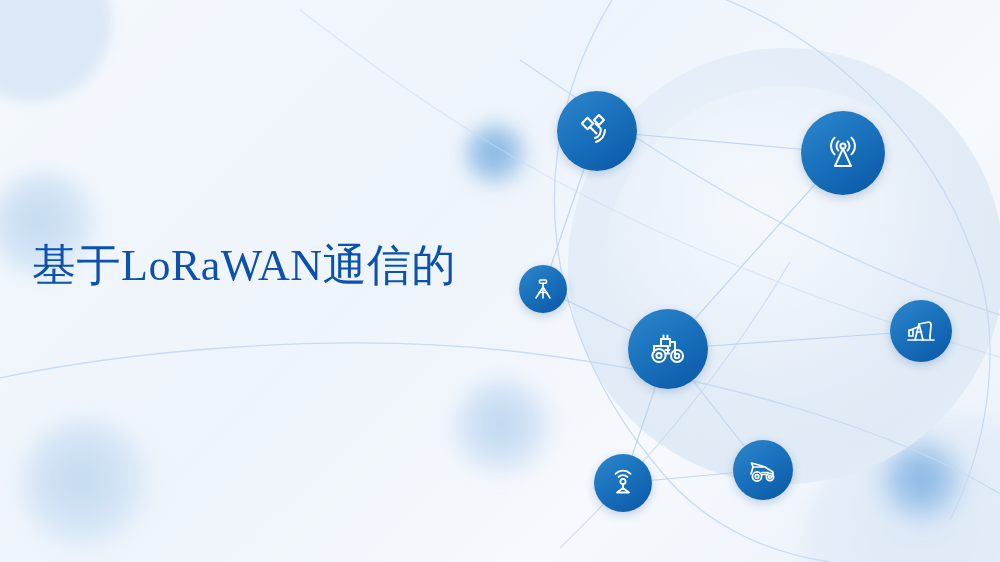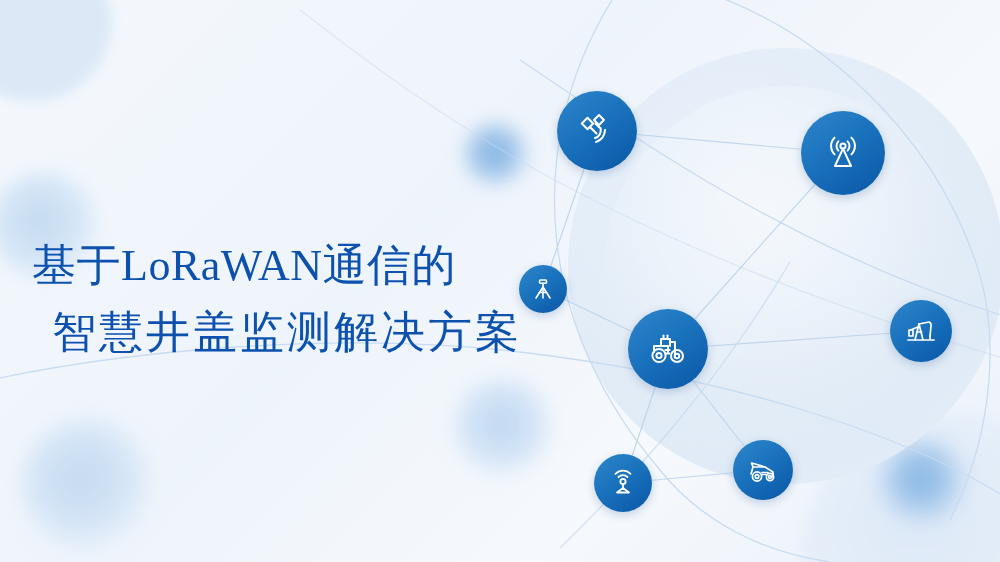--- a/index.html
+++ b/index.html
@@ -172,21 +172,20 @@
       <path d="M668,349 L921,331"></path>
       <path d="M668,349 L763,470"></path>
       <path d="M623,483 L668,349"></path>
       <path d="M623,483 L763,470"></path>
       <path d="M543,289 L668,349"></path>
     </g>
   </svg>
 
   <div class="title-block">
     <div class="title-line"><span class="cjk">基于</span><span>LoRaWAN</span><span class="cjk">通信的</span></div>
-    <div class="title-line title-line-2 cjk">智慧井盖监测解决方案</div>
   </div>
 
   <div class="node node-satellite">
     <span>
       <svg width="44" height="44" viewBox="0 0 44 44" fill="none" stroke="#ffffff" stroke-width="2.1" stroke-linecap="round" stroke-linejoin="round">
         <rect x="8.5" y="10.5" width="8" height="8" transform="rotate(-45 12.5 14.5)"></rect>
         <rect x="20.5" y="7.5" width="7" height="7" transform="rotate(-45 24 11)"></rect>
         <path d="M15.5 18.5 L21.5 24.5"></path>
         <path d="M20.5 14.5 L24.5 18.5"></path>
         <path d="M25.5 19 A8 8 0 0 1 20 29"></path>

